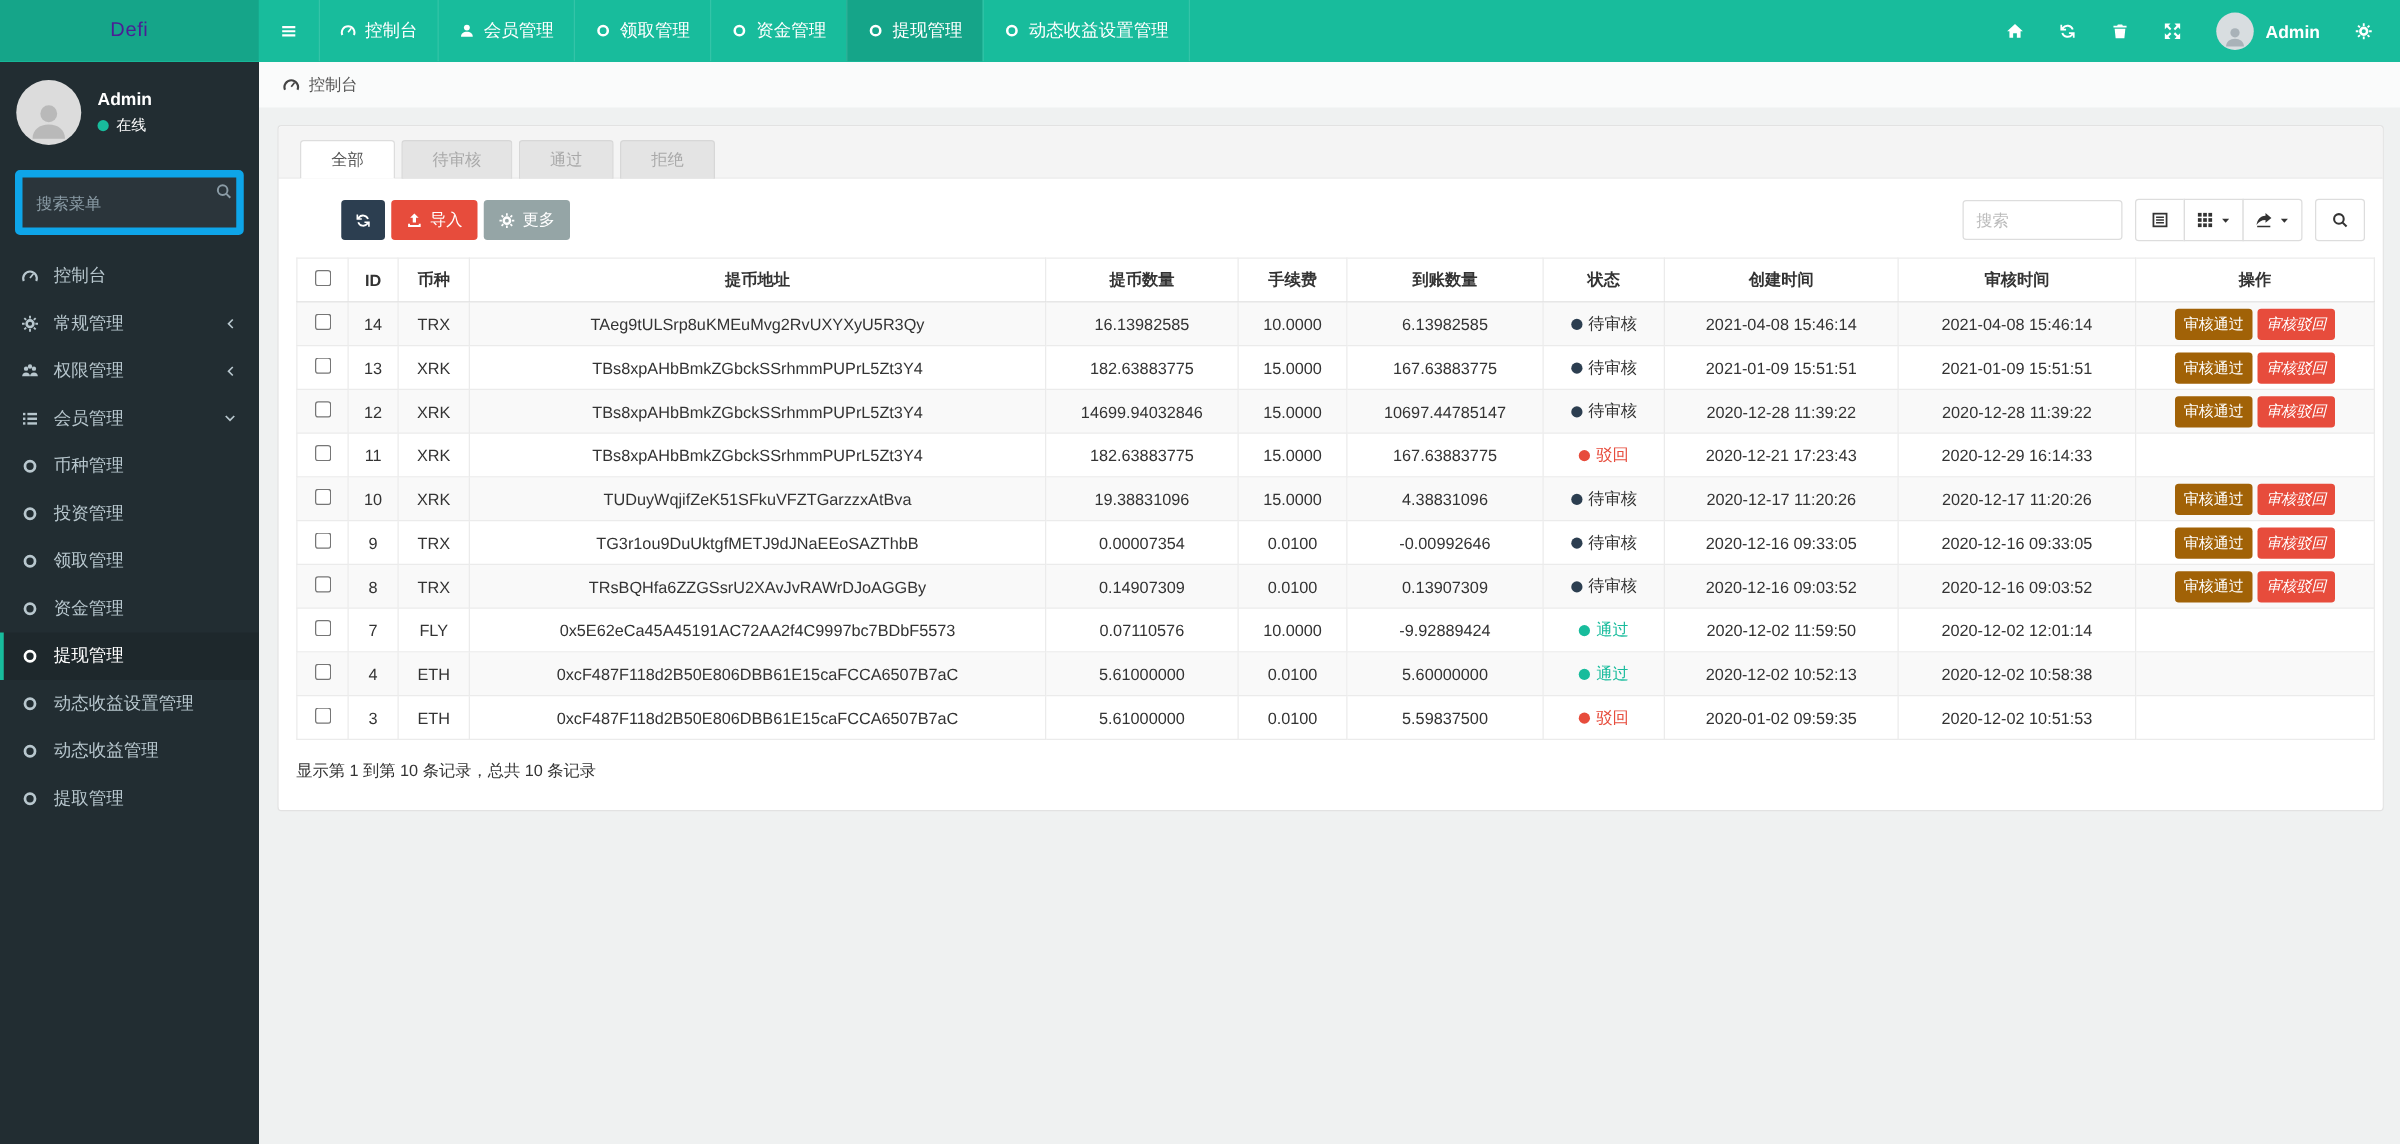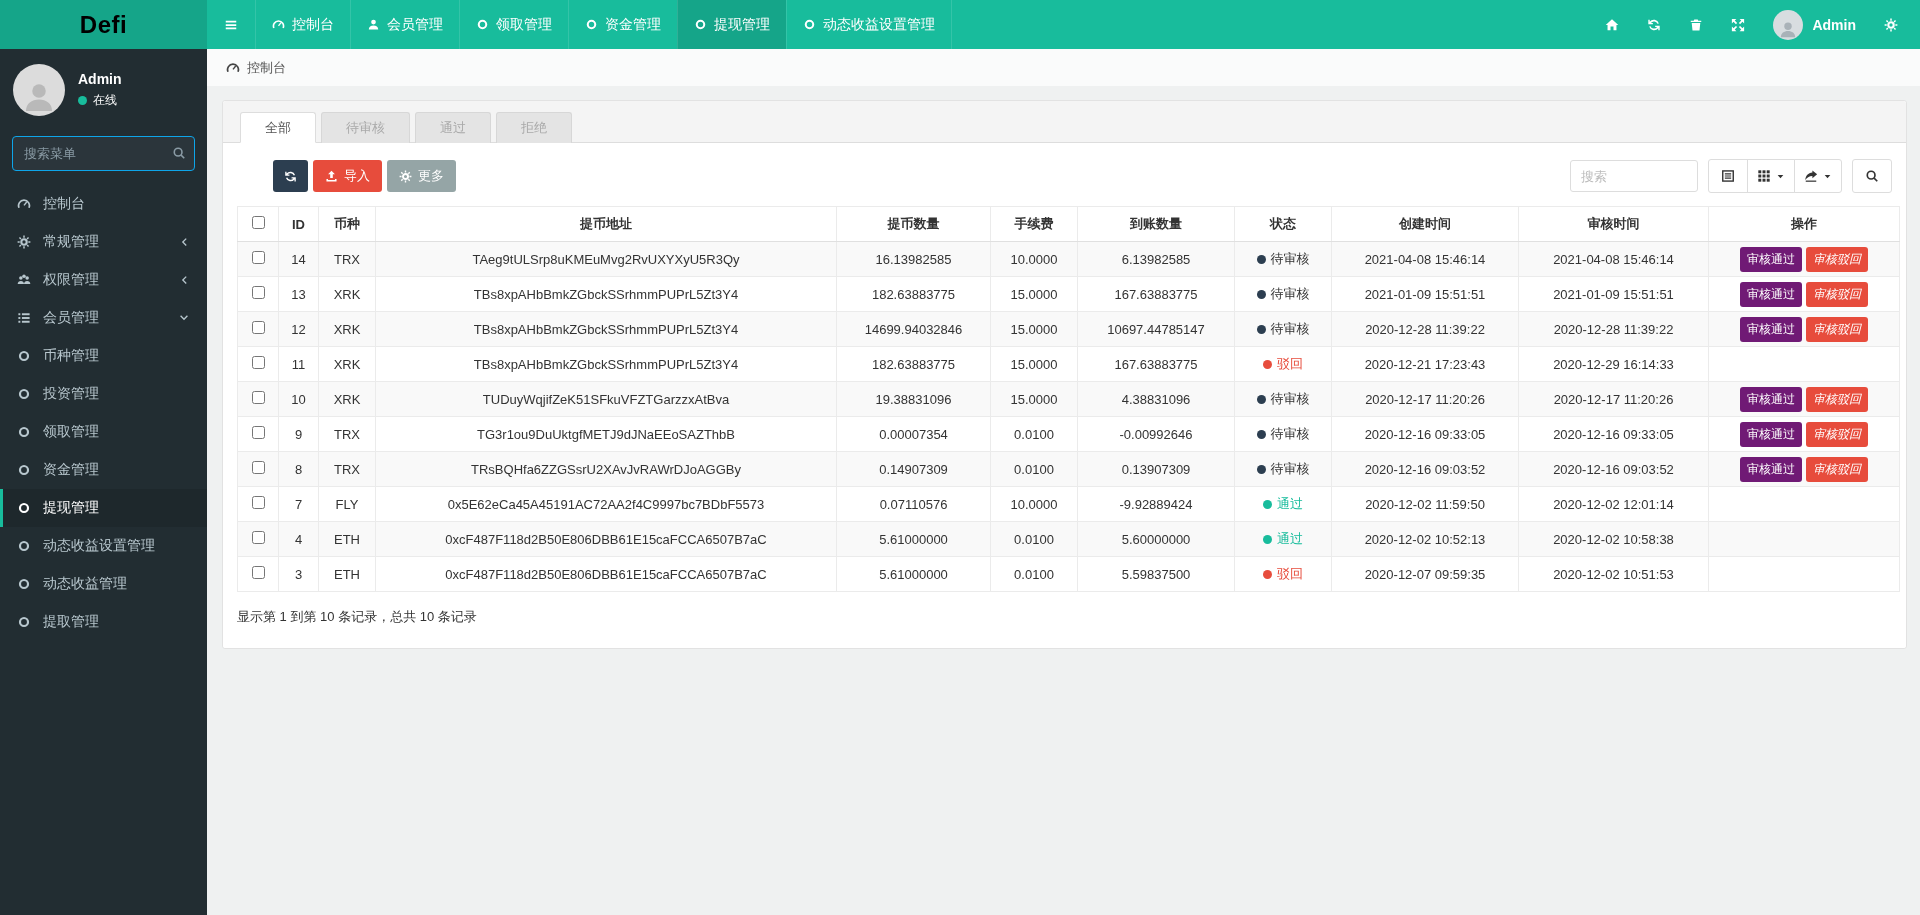--- a/index.html
+++ b/index.html
@@ -3,21 +3,21 @@
 <meta charset="utf-8">
 <style>
   * { margin:0; padding:0; box-sizing:border-box; }
   html,body { width:1920px; height:915px; }
   body { font-family:"Liberation Sans","DejaVu Sans",sans-serif; background:#eff1f1; overflow:hidden; font-size:14px; color:#333; }
   .icon svg { display:block; width:14px; height:14px; }
   .icon { display:inline-flex; align-items:center; justify-content:center; }
 
   
   .navbar { position:fixed; top:0; left:0; right:0; height:49px; background:#18bc9c; display:flex; align-items:stretch; z-index:50; }
-  .logo { width:207px; background:#15a589; color:#000000; font-weight:bold; font-size:24px; display:flex; align-items:center; justify-content:center; letter-spacing:.5px; }
+  .logo { width:207px; background:#15a589; color:#4c1d95; font-weight:normal; font-size:16px; display:flex; align-items:center; justify-content:center; letter-spacing:.5px; }
   .nav-toggle { width:48px; display:flex; align-items:center; justify-content:center; color:#fff; cursor:pointer; }
   .nav-items { display:flex; align-items:stretch; }
   .nav-item { display:flex; align-items:center; gap:7px; padding:0 16px; color:#fff; font-size:14px; cursor:pointer; border-left:1px solid rgba(255,255,255,.12); }
   .nav-item:last-child { border-right:1px solid rgba(255,255,255,.12); }
   .nav-item.active { background:#15a589; }
   .nav-item .icon svg { width:13px; height:13px; }
   .nav-right { margin-left:auto; display:flex; align-items:center; padding-right:8px; }
   .nav-icon-btn { width:42px; height:49px; display:flex; align-items:center; justify-content:center; color:#fff; cursor:pointer; }
   .nav-user { display:flex; align-items:center; gap:9px; padding:0 14px; color:#fff; font-weight:bold; font-size:14px; cursor:pointer; }
   .nav-avatar { width:30px; height:30px; border-radius:50%; background:#d8dde0; color:#a9b2b8; display:flex; align-items:flex-end; justify-content:center; overflow:hidden; }
@@ -25,21 +25,21 @@
 
   
   .sidebar { position:fixed; top:49px; left:0; bottom:0; width:207px; background:#222d32; z-index:40; }
   .user-panel { display:flex; gap:13px; padding:15px 12px 10px 13px; align-items:center; }
   .user-avatar { width:52px; height:52px; border-radius:50%; background:#dcdcdc; color:#b9b9b9; display:flex; align-items:flex-end; justify-content:center; overflow:hidden; }
   .user-avatar svg { width:40px; height:40px; }
   .user-name { color:#fff; font-weight:bold; font-size:14px; margin-bottom:5px; }
   .user-status { color:#fff; font-size:12px; display:flex; align-items:center; gap:6px; }
   .dot-online { width:9px; height:9px; border-radius:50%; background:#18bc9c; display:inline-block; }
   .sidebar-search { margin:10px 12px 14px; position:relative; }
-  .sidebar-search input { width:100%; height:35px; background:#2b353b; border:1px solid #0ea5e9; border-radius:4px; color:#ccc; font-size:13px; padding:0 32px 0 11px; outline:none; font-family:inherit; }
+  .sidebar-search input { width:100%; height:52px; background:#2b353b; border:6px solid #0ea5e9; border-radius:4px; color:#ccc; font-size:13px; padding:0 32px 0 11px; outline:none; font-family:inherit; }
   .sidebar-search input::placeholder { color:#8a9ba5; }
   .sidebar-search .icon { position:absolute; right:9px; top:10px; color:#8a9ba5; }
   .menu { list-style:none; }
   .menu-item { display:flex; align-items:center; gap:11px; height:38px; padding:0 15px; color:#b8c7ce; font-size:14px; cursor:pointer; }
   .menu-item .icon { width:17px; color:#b8c7ce; }
   .menu-item .chevron { margin-left:auto; color:#b8c7ce; }
   .menu-item .chevron svg { width:10px; height:10px; }
   .menu-item.active { background:#1e282c; color:#fff; border-left:3px solid #18bc9c; padding-left:12px; }
   .menu-item.active .icon { color:#fff; }
 
@@ -79,21 +79,21 @@
   .grid input[type=checkbox] { width:13px; height:13px; cursor:pointer; }
   .status { display:inline-flex; align-items:center; gap:5px; }
   .status .sdot { width:9px; height:9px; border-radius:50%; display:inline-block; }
   .status.pending .sdot { background:#2c3e50; }
   .status.pending .stext { color:#333; }
   .status.approved .sdot { background:#18bc9c; }
   .status.approved .stext { color:#18bc9c; }
   .status.rejected .sdot { background:#e74c3c; }
   .status.rejected .stext { color:#e74c3c; }
   .btn-xs { border:none; border-radius:3px; color:#fff; font-size:12px; padding:4px 7px; cursor:pointer; font-family:inherit; }
-  .btn-approve { background:#701a75;text-align:right; }
+  .btn-approve { background:#a16207;text-align:right; }
   .btn-reject { background:#e74c3c; margin-left:4px;font-style:italic; }
   .summary { margin-top:16px; font-size:13px; color:#333; }
 </style>
 </head>
 <body>
 
 <header class="navbar">
   <div class="logo">Defi</div>
   <div class="nav-toggle">
     <span class="icon">
@@ -651,21 +651,21 @@
               <td>3</td>
               <td>ETH</td>
               <td>0xcF487F118d2B50E806DBB61E15caFCCA6507B7aC</td>
               <td>5.61000000</td>
               <td>0.0100</td>
               <td>5.59837500</td>
               <td><span class="status rejected">
                   <span class="sdot"></span>
                   <span class="stext">驳回</span>
                 </span></td>
-              <td>2020-12-07 09:59:35</td>
+              <td>2020-01-02 09:59:35</td>
               <td>2020-12-02 10:51:53</td>
               <td></td>
             </tr>
           </tbody>
       </table>
 
       <div class="summary">显示第 1 到第 10 条记录，总共 10 条记录</div>
     </div>
   </div>
 </main>

